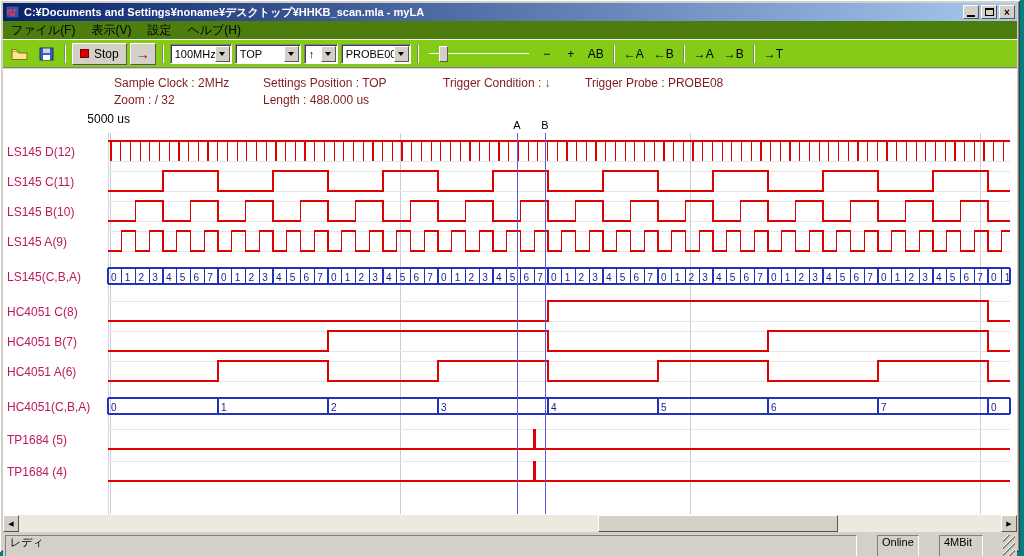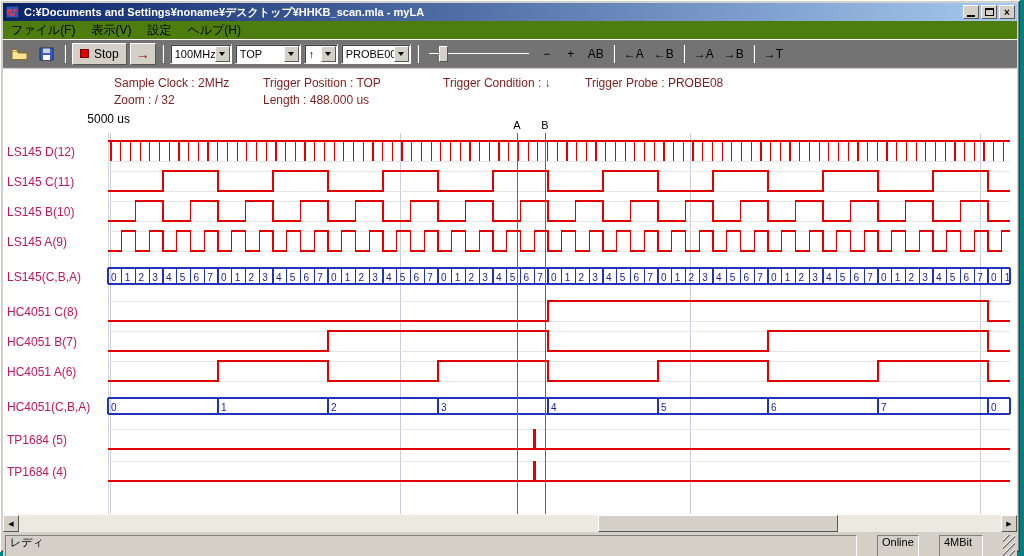--- a/index.html
+++ b/index.html
@@ -13,21 +13,21 @@
   .title-text{flex:1;color:#fff;font-size:11px;font-weight:bold;white-space:nowrap;overflow:hidden;padding-left:3px;}
   .tb{width:16px;height:14px;background:#d4d0c8;border:1px solid;border-color:#fff #565656 #565656 #fff;
     margin-left:2px;display:flex;align-items:center;justify-content:center;font-size:10px;font-weight:bold;color:#000;}
   .glyph-min{width:8px;height:2px;background:#000;margin-top:7px;}
   .glyph-max{width:9px;height:8px;border:1px solid #000;border-top:2px solid #000;}
   
   .menubar{position:absolute;left:3px;top:21px;width:1014px;height:18px;display:flex;align-items:center;
     background:#4d7c0f;font-size:12px;}
   .menu-item{padding:1px 8px;color:#000;}
   
-  .toolbar{position:absolute;left:3px;top:39px;width:1014px;height:29px;background:#737373;
+  .toolbar{position:absolute;left:3px;top:39px;width:1014px;height:29px;background:#84cc16;
     border-top:1px solid #fff;border-bottom:1px solid #808080;display:flex;align-items:center;padding-left:4px;gap:3px;}
   .icon-btn{width:24px;height:22px;display:flex;align-items:center;justify-content:center;
     border:1px solid transparent;}
   .btn{border:1px solid;border-color:#fff #565656 #565656 #fff;background:#d4d0c8;height:22px;
     display:inline-flex;align-items:center;justify-content:center;padding:0 7px;gap:5px;font-size:12px;color:#000;}
   .stop-square{width:9px;height:9px;background:#e00000;border:1px solid #7a0000;}
   .run-arrow{font-size:14px;font-weight:bold;color:#990000;}
   .sep{width:2px;height:18px;border-left:1px solid #808080;border-right:1px solid #fff;margin:0 3px;}
   .combo{display:inline-flex;align-items:center;height:20px;background:#fff;position:relative;
     border:1px solid;border-color:#808080 #fff #fff #808080;box-shadow:inset 1px 1px 0 #404040;}
@@ -155,21 +155,21 @@
         <span class="tbtn">→A</span>
         <span class="tbtn">→B</span>
         <span class="sep"></span>
         <span class="tbtn">→T</span>
       </span>
   </div>
 
   <div class="client"></div>
 
   <span class="info-text" style="left:114px;top:76px;">Sample Clock : 2MHz</span>
-  <span class="info-text" style="left:263px;top:76px;">Trigger Position : TOP</span>
+  <span class="info-text" style="left:263px;top:76px;">Settings Position : TOP</span>
   <span class="info-text" style="left:443px;top:76px;">Trigger Condition : ↓</span>
   <span class="info-text" style="left:585px;top:76px;">Trigger Probe : PROBE08</span>
   <span class="info-text" style="left:114px;top:93px;">Zoom : /  32</span>
   <span class="info-text" style="left:263px;top:93px;">Length : 488.000 us</span>
   <span class="time-label">5000 us</span>
 
   <span class="cursor-label" style="left:510px;">A</span>
   <span class="cursor-label" style="left:538px;">B</span>
 
   <div id="channel-labels">

